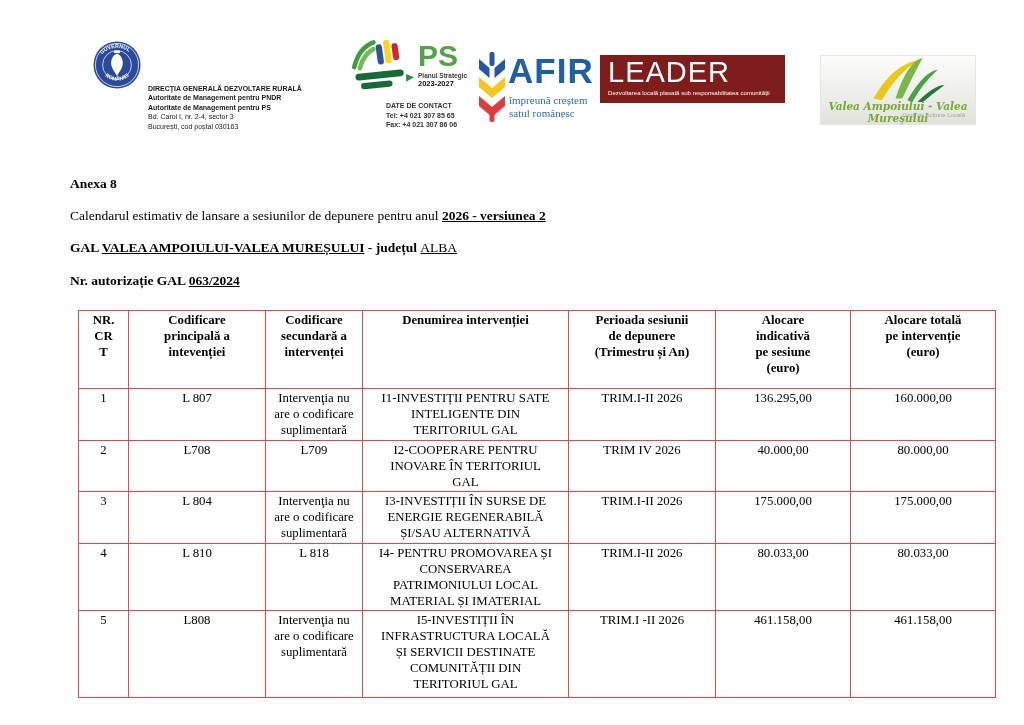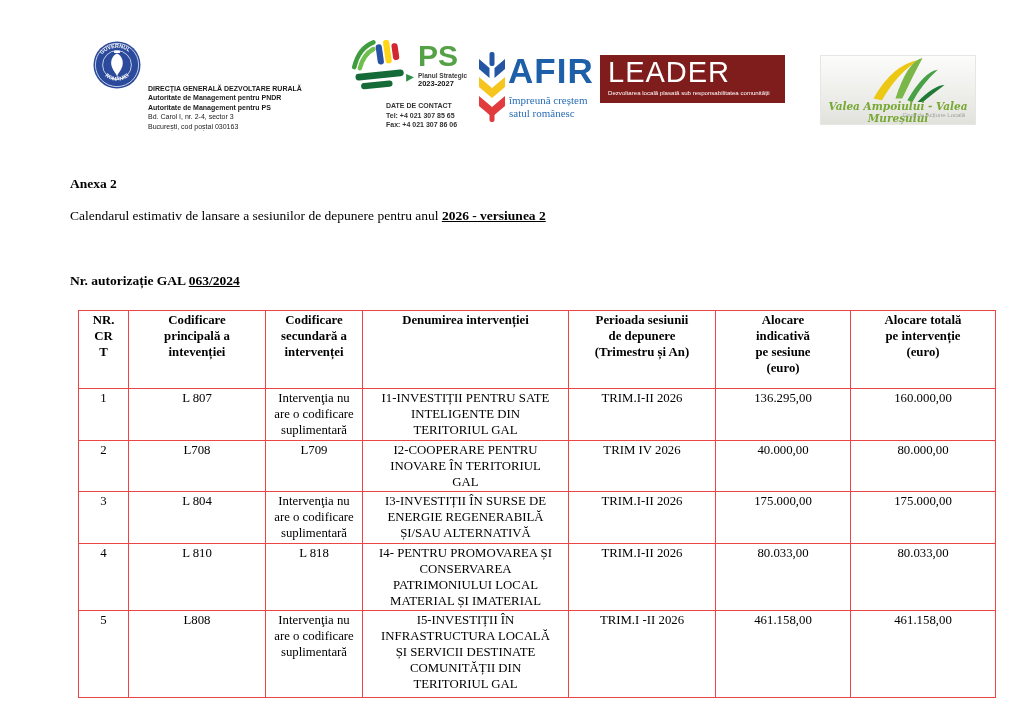--- a/index.html
+++ b/index.html
@@ -136,26 +136,29 @@
     <svg class="abs" style="left:44px;top:2px;" width="88" height="44" viewBox="0 0 88 52">
       <path d="M2,48 Q24,8 56,2 Q30,18 12,50 Z" fill="#ecc714"></path>
       <path d="M28,48 Q42,4 60,0 Q48,22 36,48 Z" fill="#7ab648"></path>
       <path d="M42,50 Q62,16 78,14 Q60,30 48,52 Z" fill="#48a147"></path>
       <path d="M54,52 Q74,32 86,32 Q70,44 58,54 Z" fill="#1f7a36"></path>
     </svg>
     <div class="gal-title abs" style="left:0;right:0;top:42px;">Valea Ampoiului - Valea Mureșului</div>
     <div class="gal-sub abs" style="left:0;right:0;top:56px;">Grup de Acțiune Locală</div>
   </div>
 
-  <div class="abs docline b" style="left:70px;top:176px;">Anexa 2</div>
+  <div class="abs docline b" style="left:70px;top:176px;">Anexa 8</div>
 
   <div class="abs docline" style="left:70px;top:208px;">
     <span>Calendarul estimativ de lansare a sesiunilor de depunere pentru anul </span><span class="b u">2026 - versiunea 2</span>
   </div>
 
+  <div class="abs docline b" style="left:70px;top:240px;">
+    <span>GAL </span><span class="u">VALEA AMPOIULUI-VALEA MUREȘULUI</span><span> - județul </span><span class="u" style="font-weight:normal;">ALBA</span>
+  </div>
 
   <div class="abs docline b" style="left:70px;top:273px;">
     <span>Nr. autorizație GAL </span><span class="u">063/2024</span>
   </div>
 
   <table class="calendar abs" style="left:78px;top:310px;">
     <colgroup>
       <col style="width:50px;">
         <col style="width:137px;">
         <col style="width:97px;">

